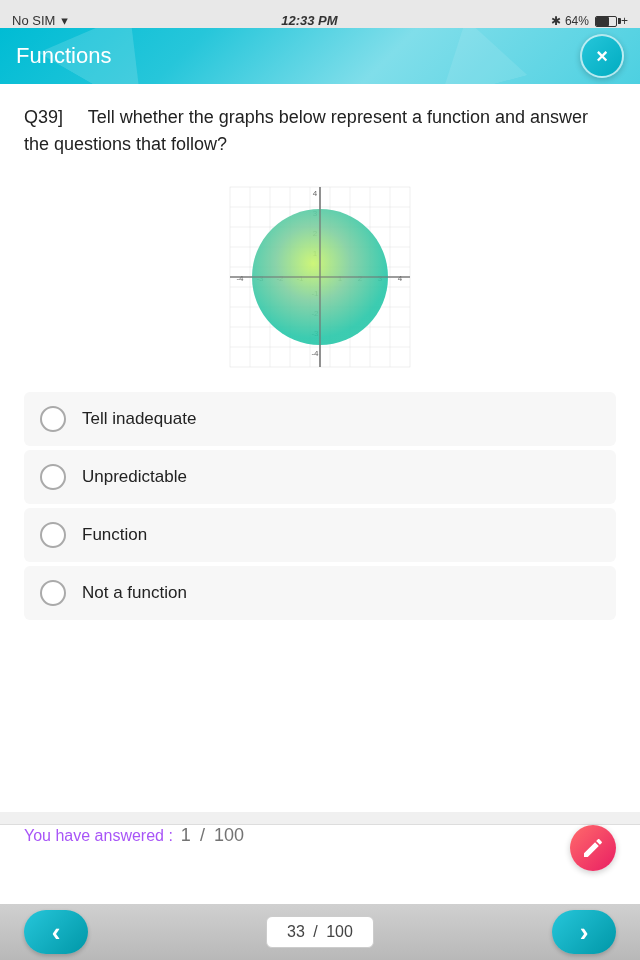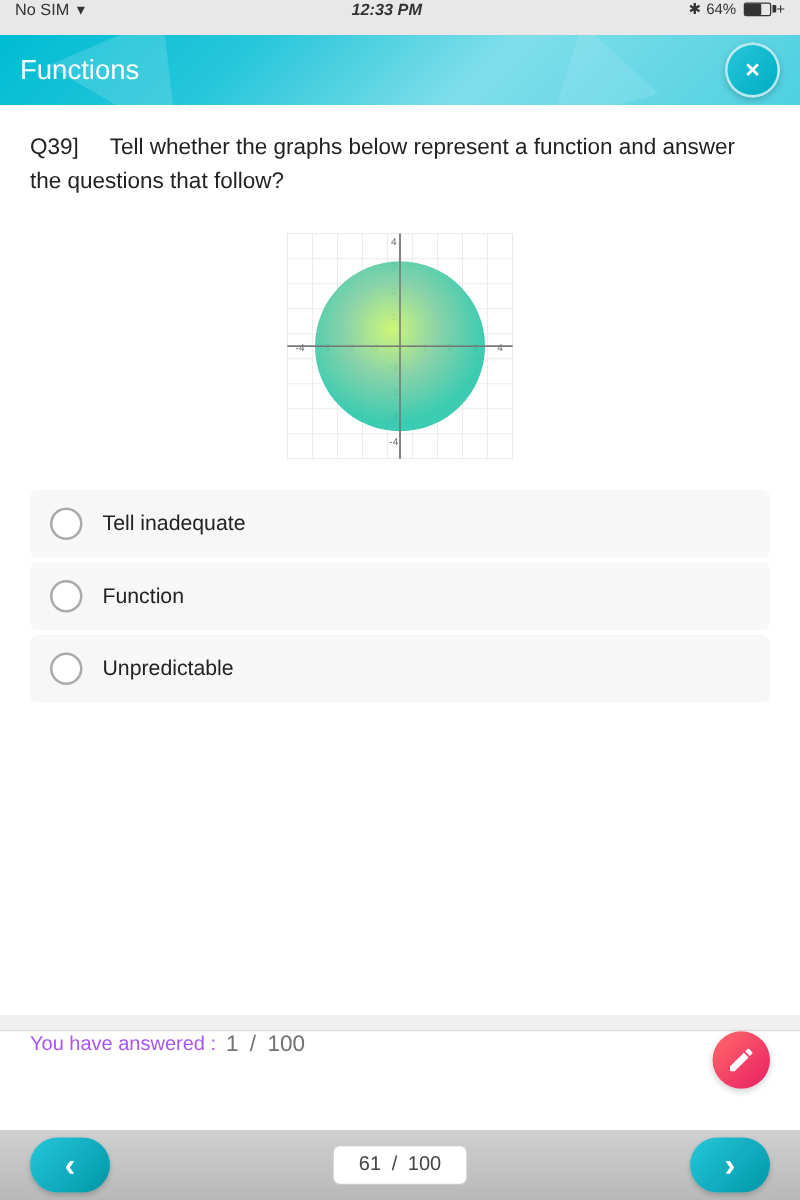--- a/index.html
+++ b/index.html
@@ -11,21 +11,21 @@
       overflow: hidden;
       position: relative;
     }
 
     
     .status-bar {
       width: 100%;
       height: 28px;
       background: #e8e8e8;
       display: flex;
-      align-items: flex-start;
+      align-items: flex-end;
       justify-content: space-between;
       padding: 0 12px;
       font-size: 13px;
       color: #333;
     }
     .status-bar-left { display: flex; align-items: center; gap: 6px; }
     .status-bar-center { font-weight: 600; font-size: 13px; font-style: italic; }
     .status-bar-right { display: flex; align-items: center; gap: 4px; font-size: 12px; }
     .battery-icon {
       display: inline-block;
@@ -357,25 +357,29 @@
     </div>
   </div>
 
   <ul class="options-list">
     <li class="option-item">
       <div class="radio-circle"></div>
       <span class="option-label">Tell inadequate</span>
     </li>
     <li class="option-item">
       <div class="radio-circle"></div>
+      <span class="option-label">Unpredictable</span>
+    </li>
+    <li class="option-item">
+      <div class="radio-circle"></div>
       <span class="option-label">Function</span>
     </li>
     <li class="option-item">
       <div class="radio-circle"></div>
-      <span class="option-label">Unpredictable</span>
+      <span class="option-label">Not a function</span>
     </li>
   </ul>
 
 </div>
 
 <div class="answered-bar">
   <div style="display:flex; align-items:center; gap:8px;">
     <span class="answered-text">You have answered :</span>
     <span class="answered-count">
       <span>1</span>
@@ -388,20 +392,20 @@
       <path d="M3 17.25V21h3.75L17.81 9.94l-3.75-3.75L3 17.25zM20.71 7.04c.39-.39.39-1.02 0-1.41l-2.34-2.34c-.39-.39-1.02-.39-1.41 0l-1.83 1.83 3.75 3.75 1.83-1.83z" fill="white"></path>
     </svg>
   </div>
 </div>
 
 <div class="nav-bar">
   <div class="nav-btn">
     <span style="color:white; font-size:26px; font-weight:bold;">‹</span>
   </div>
   <div class="page-indicator">
-    <span>61</span>
+    <span>33</span>
     <span style="margin:0 4px;">/</span>
     <span>100</span>
   </div>
   <div class="nav-btn">
     <span style="color:white; font-size:26px; font-weight:bold;">›</span>
   </div>
 </div>
 
 </body></html>

